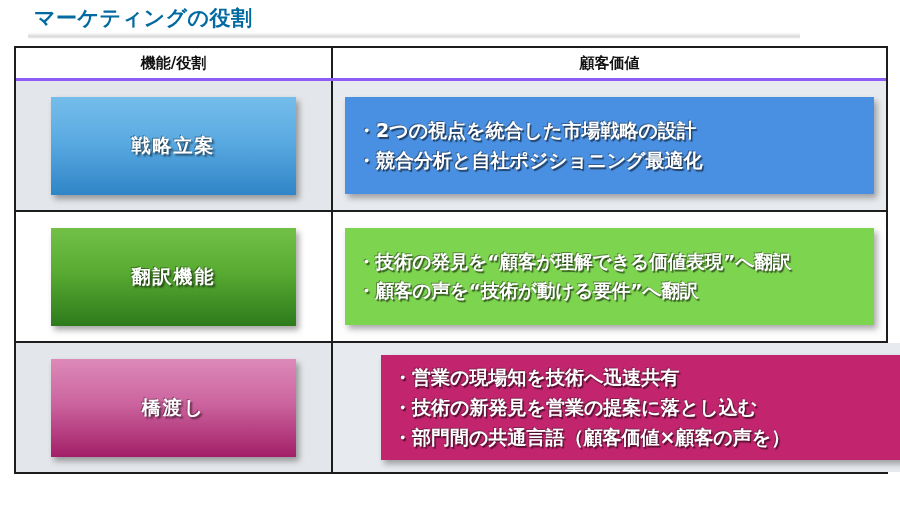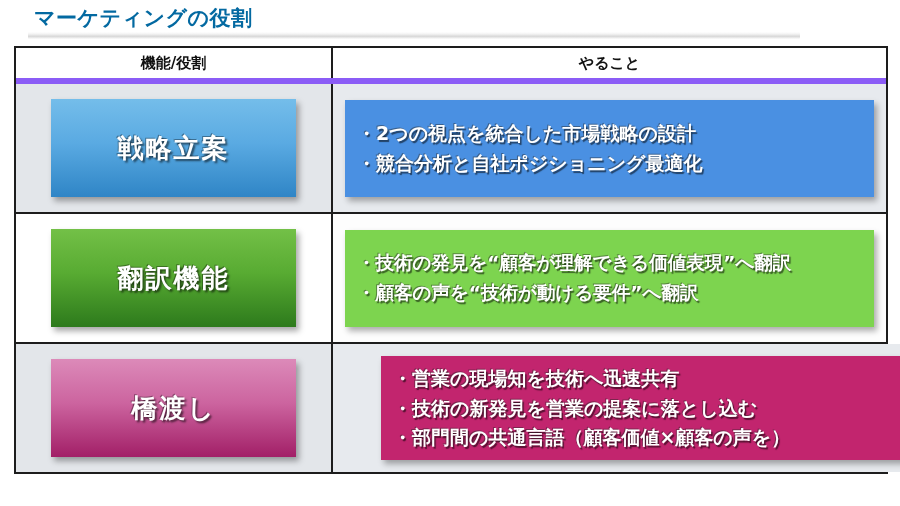--- a/index.html
+++ b/index.html
@@ -47,21 +47,21 @@
     border: 2px solid #1d1d1d;
     box-sizing: border-box;
     display: flex;
     flex-direction: column;
     background: #ffffff;
   }
   .thead {
     display: flex;
     height: 30px;
     flex: 0 0 30px;
-    border-bottom: 6px solid #8b5cf6;
+    border-bottom: 3px solid #8b5cf6;
     justify-content: flex-end;
   }
   .th {
     display: flex;
     align-items: center;
     justify-content: center;
     font-size: 15px;
     font-weight: 700;
     color: #111111;
     box-sizing: border-box;
@@ -96,21 +96,21 @@
   .chip {
     width: 245px;
     height: 98px;
     display: flex;
     align-items: center;
     justify-content: center;
     box-shadow: 3px 4px 6px rgba(0,0,0,0.35);
     box-sizing: border-box;
   }
   .chip-label {
-    font-size: 26px;
+    font-size: 19px;
     font-weight: 700;
     color: #ffffff;
     letter-spacing: 2px;
     text-shadow: 2px 2px 2px rgba(0,0,0,0.55),
                  -1px -1px 0 rgba(0,0,0,0.35);
     white-space: nowrap;
   }
   .chip-blue  { background: linear-gradient(to bottom, #74bdea 0%, #5aaae2 45%, #2f85c6 100%); }
   .chip-green { background: linear-gradient(to bottom, #73c047 0%, #58ab32 45%, #2d7a1c 100%); }
   .chip-pink  { background: linear-gradient(to bottom, #dc8ab9 0%, #cc649f 45%, #a21f67 100%); }
@@ -148,21 +148,21 @@
 </head>
 <body>
 
 <div class="slide-title">マーケティングの役割</div>
 <div class="title-rule"></div>
 
 <div class="table">
 
   <div class="thead">
     <div class="th col-left">機能/役割</div>
-    <div class="th col-right">やること</div>
+    <div class="th col-right">顧客価値</div>
   </div>
 
   <div class="trow">
     <div class="td col-left cell-gray">
       <div class="chip chip-blue">
         <span class="chip-label">戦略立案</span>
       </div>
     </div>
     <div class="td col-right cell-right-gray">
       <div class="block block-blue">

